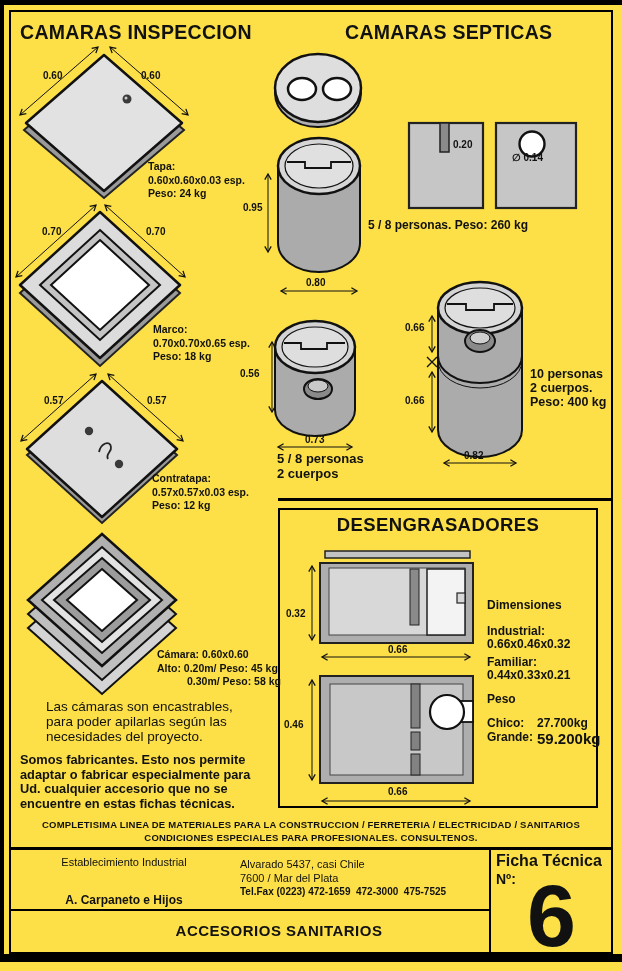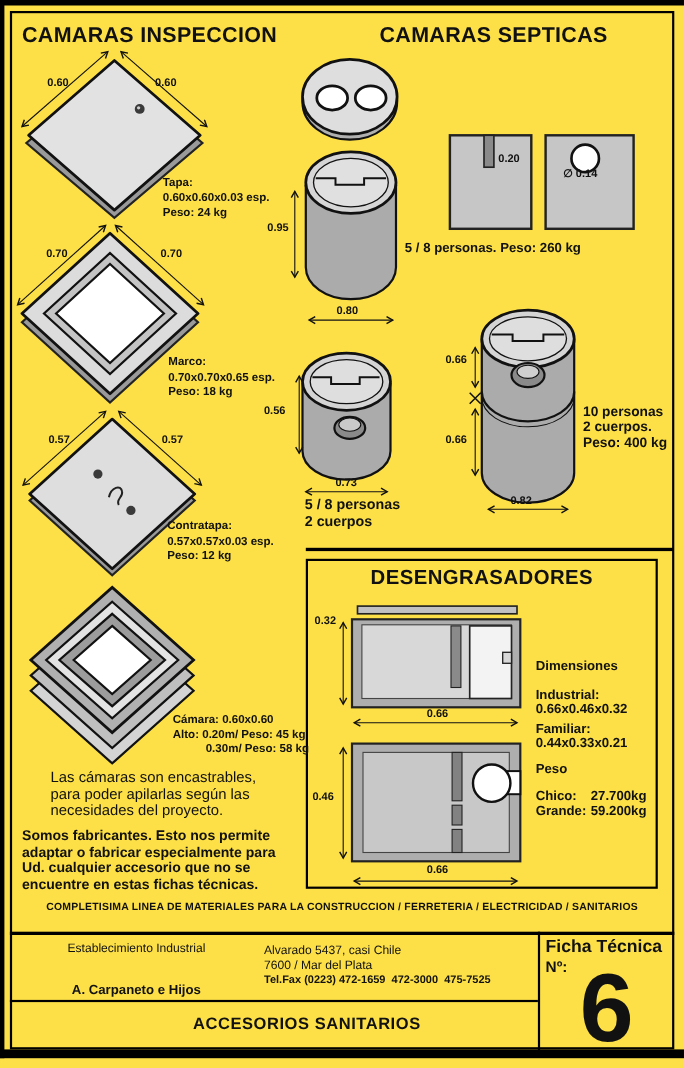--- a/index.html
+++ b/index.html
@@ -209,37 +209,38 @@
 
   <div class="lbl dim" style="left:405px;top:322px;">0.66</div>
   <div class="lbl dim" style="left:405px;top:395px;">0.66</div>
   <div class="lbl dim" style="left:464px;top:450px;">0.82</div>
   <div class="blk cap13" style="left:530px;top:368px;font-size:12.5px;line-height:13.8px;">10 personas
 2 cuerpos.
 Peso: 400 kg</div>
 
   <div class="lbl center" style="left:278px;top:514px;width:320px;font-size:18.5px;letter-spacing:.4px;">DESENGRASADORES</div>
 
-  <div class="lbl dim" style="left:286px;top:559px;text-align:center;">0.32</div>
+  <div class="lbl dim" style="left:286px;top:608px;text-align:center;">0.32</div>
   <div class="lbl dim" style="left:388px;top:644px;">0.66</div>
   <div class="lbl dim" style="left:284px;top:719px;">0.46</div>
   <div class="lbl dim" style="left:388px;top:786px;">0.66</div>
 
   <div class="lbl" style="left:487px;top:598px;font-size:12px;text-align:right;">Dimensiones</div>
   <div class="lbl" style="left:487px;top:624px;font-size:12px;">Industrial:</div>
   <div class="lbl" style="left:487px;top:637px;font-size:12px;">0.66x0.46x0.32</div>
   <div class="lbl" style="left:487px;top:655px;font-size:12px;">Familiar:</div>
   <div class="lbl" style="left:487px;top:668px;font-size:12px;">0.44x0.33x0.21</div>
   <div class="lbl" style="left:487px;top:692px;font-size:12px;">Peso</div>
   <div class="lbl" style="left:487px;top:716px;font-size:12px;">Chico:</div>
   <div class="lbl" style="left:537px;top:716px;font-size:12px;">27.700kg</div>
   <div class="lbl" style="left:487px;top:730px;font-size:12px;">Grande:</div>
-  <div class="lbl" style="left:537px;top:730px;font-size:12px;">59.200kg</div>
+  <div class="lbl" style="left:537px;top:730px;font-size:15px;">59.200kg</div>
 
   <div class="lbl center" style="left:9px;top:819px;width:604px;font-size:9.5px;letter-spacing:.2px;">COMPLETISIMA LINEA DE MATERIALES PARA LA CONSTRUCCION / FERRETERIA / ELECTRICIDAD / SANITARIOS</div>
+  <div class="lbl center" style="left:9px;top:832px;width:604px;font-size:9.5px;letter-spacing:.2px;">CONDICIONES ESPECIALES PARA PROFESIONALES. CONSULTENOS.</div>
 
   <div class="hline" style="left:9px;top:847px;width:604px;height:3px;"></div>
   <div class="vline" style="left:489px;top:847px;width:2px;height:109px;"></div>
   <div class="hline" style="left:9px;top:909px;width:480px;height:2px;"></div>
 
   <div class="lbl center" style="left:14px;top:856px;width:220px;font-size:11px;font-weight:normal;">Establecimiento Industrial</div>
   <div class="lbl center" style="left:14px;top:893px;width:220px;font-size:12px;">A. Carpaneto e Hijos</div>
 
   <div class="lbl" style="left:240px;top:858px;font-size:11px;font-weight:normal;">Alvarado 5437, casi Chile</div>
   <div class="lbl" style="left:240px;top:872px;font-size:11px;font-weight:normal;text-align:center;">7600 / Mar del Plata</div>

